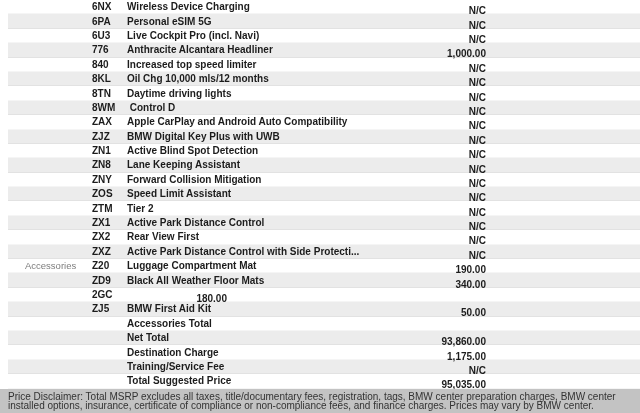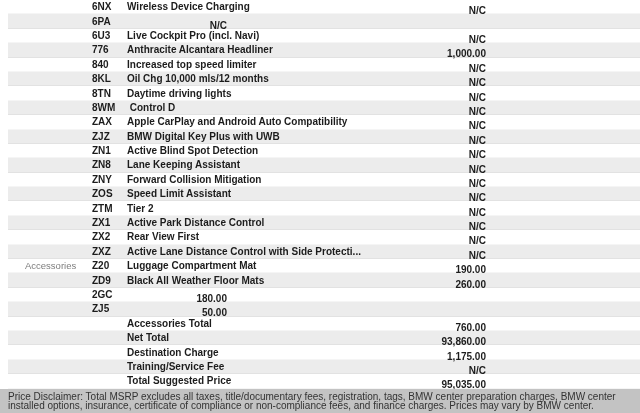--- a/index.html
+++ b/index.html
@@ -43,20 +43,21 @@
     <span class="cell cat"></span>
     <span class="cell code">6NX</span>
     <span class="cell desc">Wireless Device Charging</span>
     <span class="cell price">N/C</span>
     <span class="pad"></span>
   </div>
 
   <div class="row alt">
     <span class="cell cat"></span>
     <span class="cell code">6PA</span>
+    <span class="cell desc">Personal eSIM 5G</span>
     <span class="cell price">N/C</span>
     <span class="pad"></span>
   </div>
 
   <div class="row">
     <span class="cell cat"></span>
     <span class="cell code">6U3</span>
     <span class="cell desc">Live Cockpit Pro (incl. Navi)</span>
     <span class="cell price">N/C</span>
     <span class="pad"></span>
@@ -170,60 +171,60 @@
     <span class="cell cat"></span>
     <span class="cell code">ZX2</span>
     <span class="cell desc">Rear View First</span>
     <span class="cell price">N/C</span>
     <span class="pad"></span>
   </div>
 
   <div class="row alt">
     <span class="cell cat"></span>
     <span class="cell code">ZXZ</span>
-    <span class="cell desc">Active Lane Distance Control with Side Protecti...</span>
+    <span class="cell desc">Active Park Distance Control with Side Protecti...</span>
     <span class="cell price">N/C</span>
     <span class="pad"></span>
   </div>
 
   <div class="row">
     <span class="cell cat">Accessories</span>
     <span class="cell code">Z20</span>
     <span class="cell desc">Luggage Compartment Mat</span>
     <span class="cell price">190.00</span>
     <span class="pad"></span>
   </div>
 
   <div class="row alt">
     <span class="cell cat"></span>
     <span class="cell code">ZD9</span>
     <span class="cell desc">Black All Weather Floor Mats</span>
-    <span class="cell price">260.00</span>
+    <span class="cell price">340.00</span>
     <span class="pad"></span>
   </div>
 
   <div class="row">
     <span class="cell cat"></span>
     <span class="cell code">2GC</span>
     <span class="cell price">180.00</span>
     <span class="pad"></span>
   </div>
 
   <div class="row alt">
     <span class="cell cat"></span>
     <span class="cell code">ZJ5</span>
+    <span class="cell desc">BMW First Aid Kit</span>
     <span class="cell price">50.00</span>
     <span class="pad"></span>
   </div>
 
   <div class="row">
     <span class="cell cat"></span>
     <span class="cell code"></span>
     <span class="cell desc">Accessories Total</span>
-    <span class="cell price">760.00</span>
     <span class="pad"></span>
   </div>
 
   <div class="row alt">
     <span class="cell cat"></span>
     <span class="cell code"></span>
     <span class="cell desc">Net Total</span>
     <span class="cell price">93,860.00</span>
     <span class="pad"></span>
   </div>

